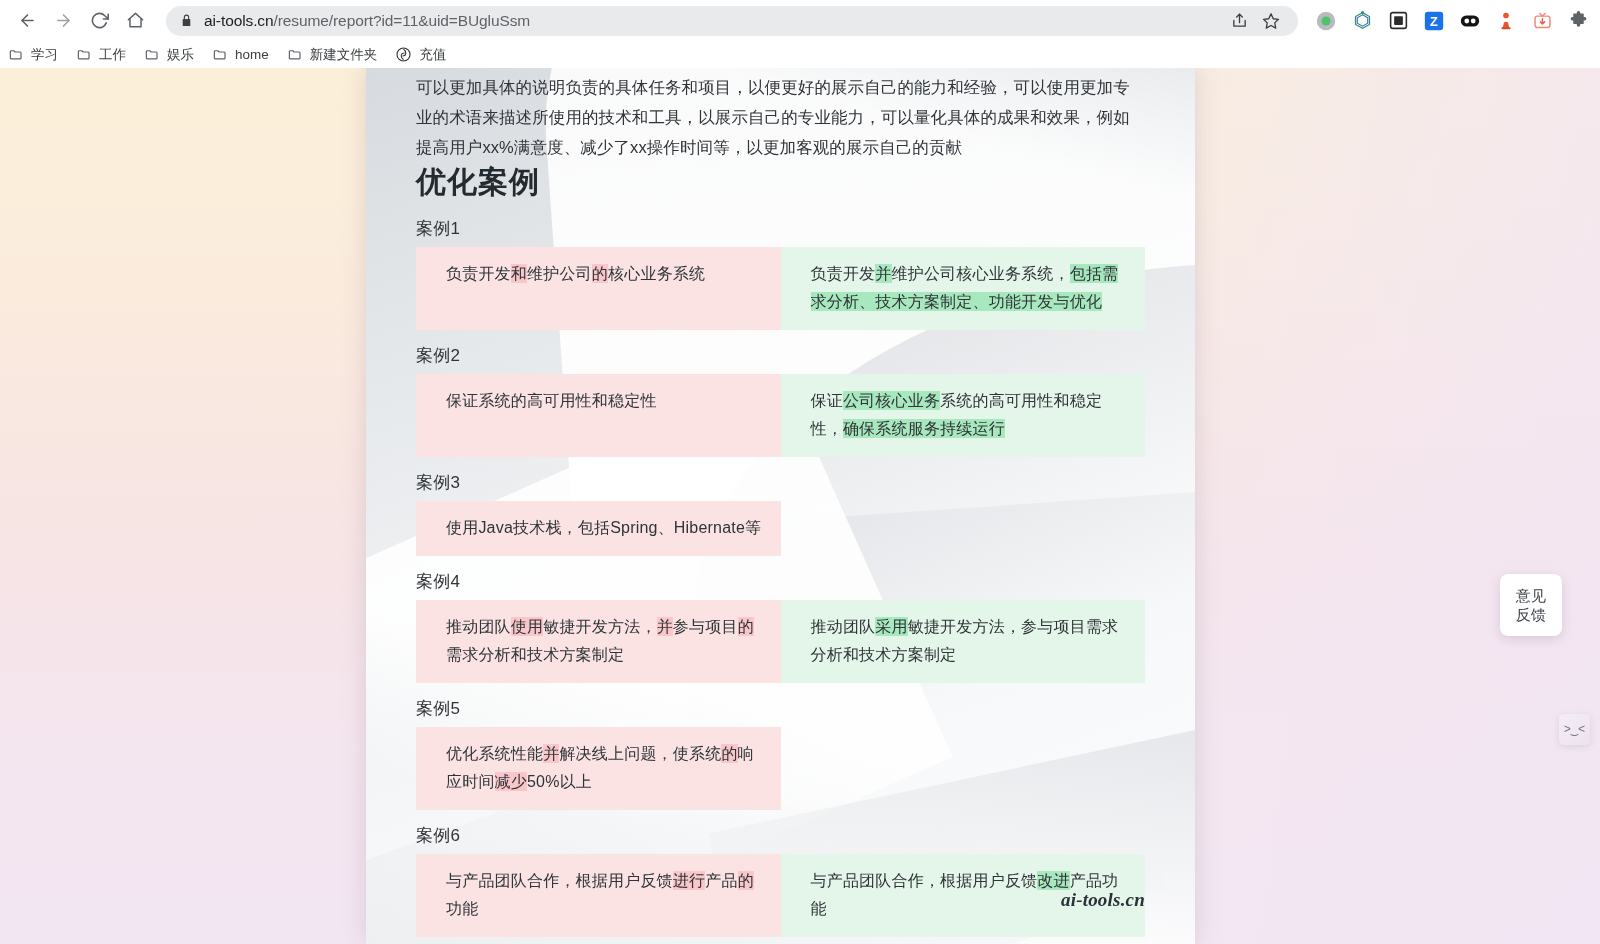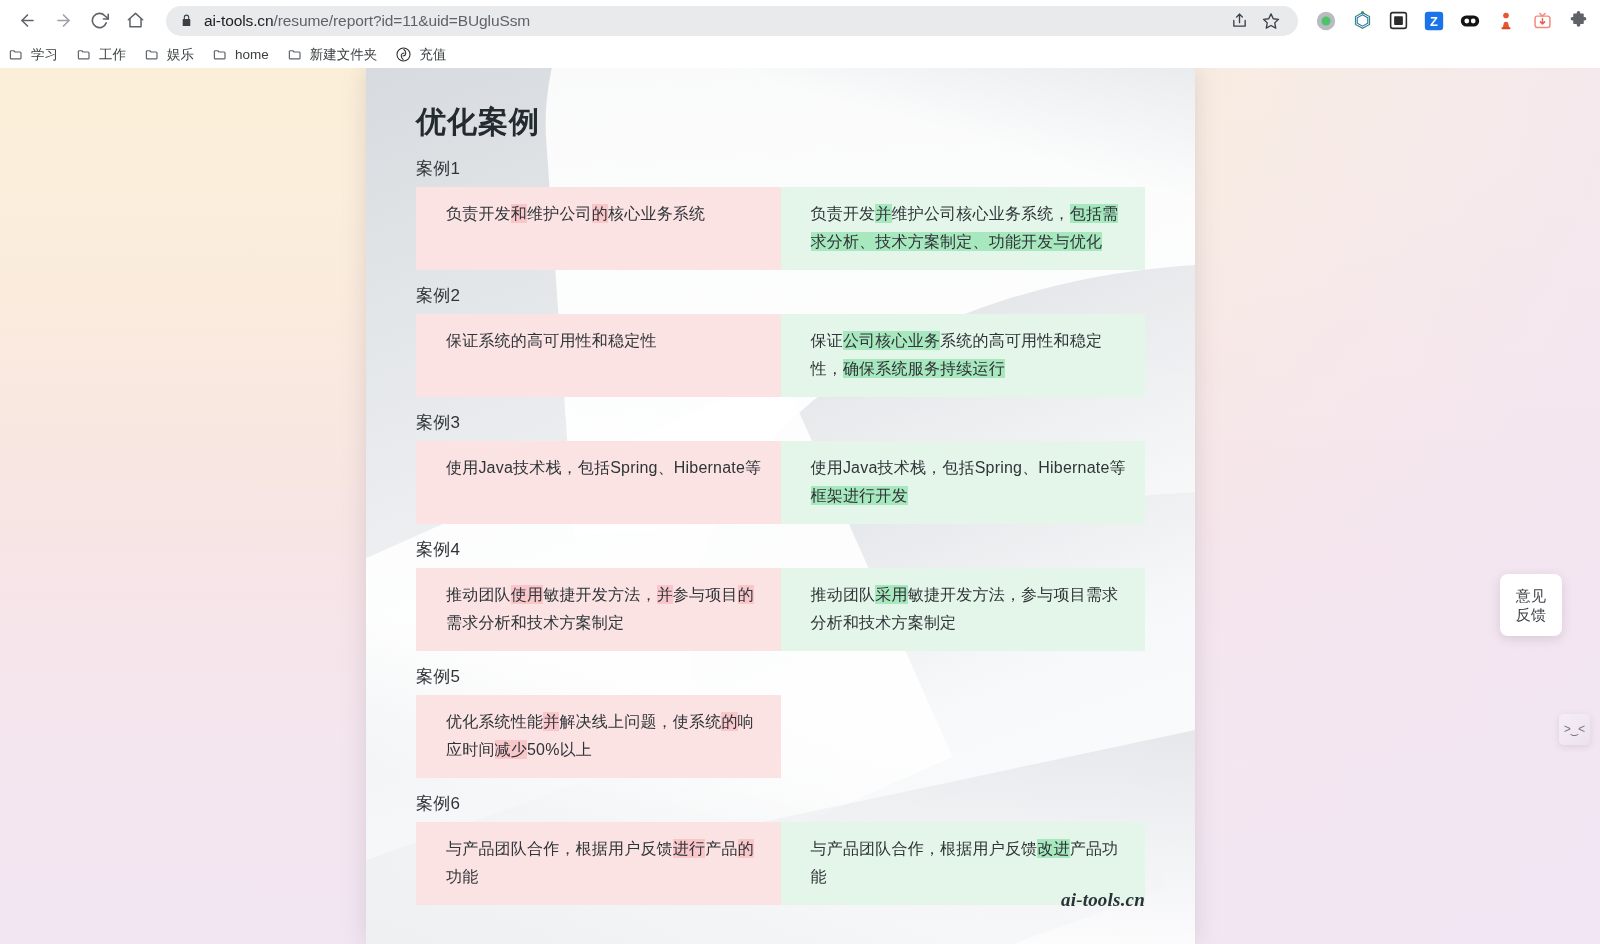--- a/index.html
+++ b/index.html
@@ -181,21 +181,20 @@
     color: #2f3438;
     padding-top: 4px;
     letter-spacing: 0.1px;
   }
 
   h2.section-title {
     font-family: "Liberation Serif", "DejaVu Serif", serif;
     font-size: 30px;
     font-weight: bold;
     color: #232a30;
-    margin-top: 34px;
     margin-bottom: 14px;
     letter-spacing: 1px;
   }
 
   .case-label {
     font-size: 17px;
     color: #2f3438;
     margin-top: 14px;
     margin-bottom: 7px;
     letter-spacing: 0.3px;
@@ -453,39 +452,39 @@
 
   <div id="doc-sheet">
     <div class="swoosh" id="sw1"></div>
     <div class="swoosh" id="sw2"></div>
     <div class="swoosh" id="sw3"></div>
     <div class="swoosh" id="sw4"></div>
     <div class="swoosh" id="sw5"></div>
 
     <div id="doc-content">
 
+      <p class="intro-para">可以更加具体的说明负责的具体任务和项目，以便更好的展示自己的能力和经验，可以使用更加专业的术语来描述所使用的技术和工具，以展示自己的专业能力，可以量化具体的成果和效果，例如提高用户xx%满意度、减少了xx操作时间等，以更加客观的展示自己的贡献</p>
 
       <h2 class="section-title">优化案例</h2>
 
       <div class="case-label">案例1</div>
       <div class="diff-row">
         <div class="diff-cell diff-old">负责开发<mark>和</mark>维护公司<mark>的</mark>核心业务系统</div>
         <div class="diff-cell diff-new">负责开发<mark>并</mark>维护公司核心业务系统，<mark>包括需求分析、技术方案制定、功能开发与优化</mark></div>
       </div>
 
       <div class="case-label">案例2</div>
       <div class="diff-row">
         <div class="diff-cell diff-old">保证系统的高可用性和稳定性</div>
         <div class="diff-cell diff-new">保证<mark>公司核心业务</mark>系统的高可用性和稳定性，<mark>确保系统服务持续运行</mark></div>
       </div>
 
       <div class="case-label">案例3</div>
       <div class="diff-row">
         <div class="diff-cell diff-old">使用Java技术栈，包括Spring、Hibernate等</div>
-        <div class="diff-cell diff-new">使用Java技术栈，包括Spring、Hibernate等<mark>框架进行开发</mark></div>
       </div>
 
       <div class="case-label">案例4</div>
       <div class="diff-row">
         <div class="diff-cell diff-old">推动团队<mark>使用</mark>敏捷开发方法，<mark>并</mark>参与项目<mark>的</mark>需求分析和技术方案制定</div>
         <div class="diff-cell diff-new">推动团队<mark>采用</mark>敏捷开发方法，参与项目需求分析和技术方案制定</div>
       </div>
 
       <div class="case-label">案例5</div>
       <div class="diff-row">

